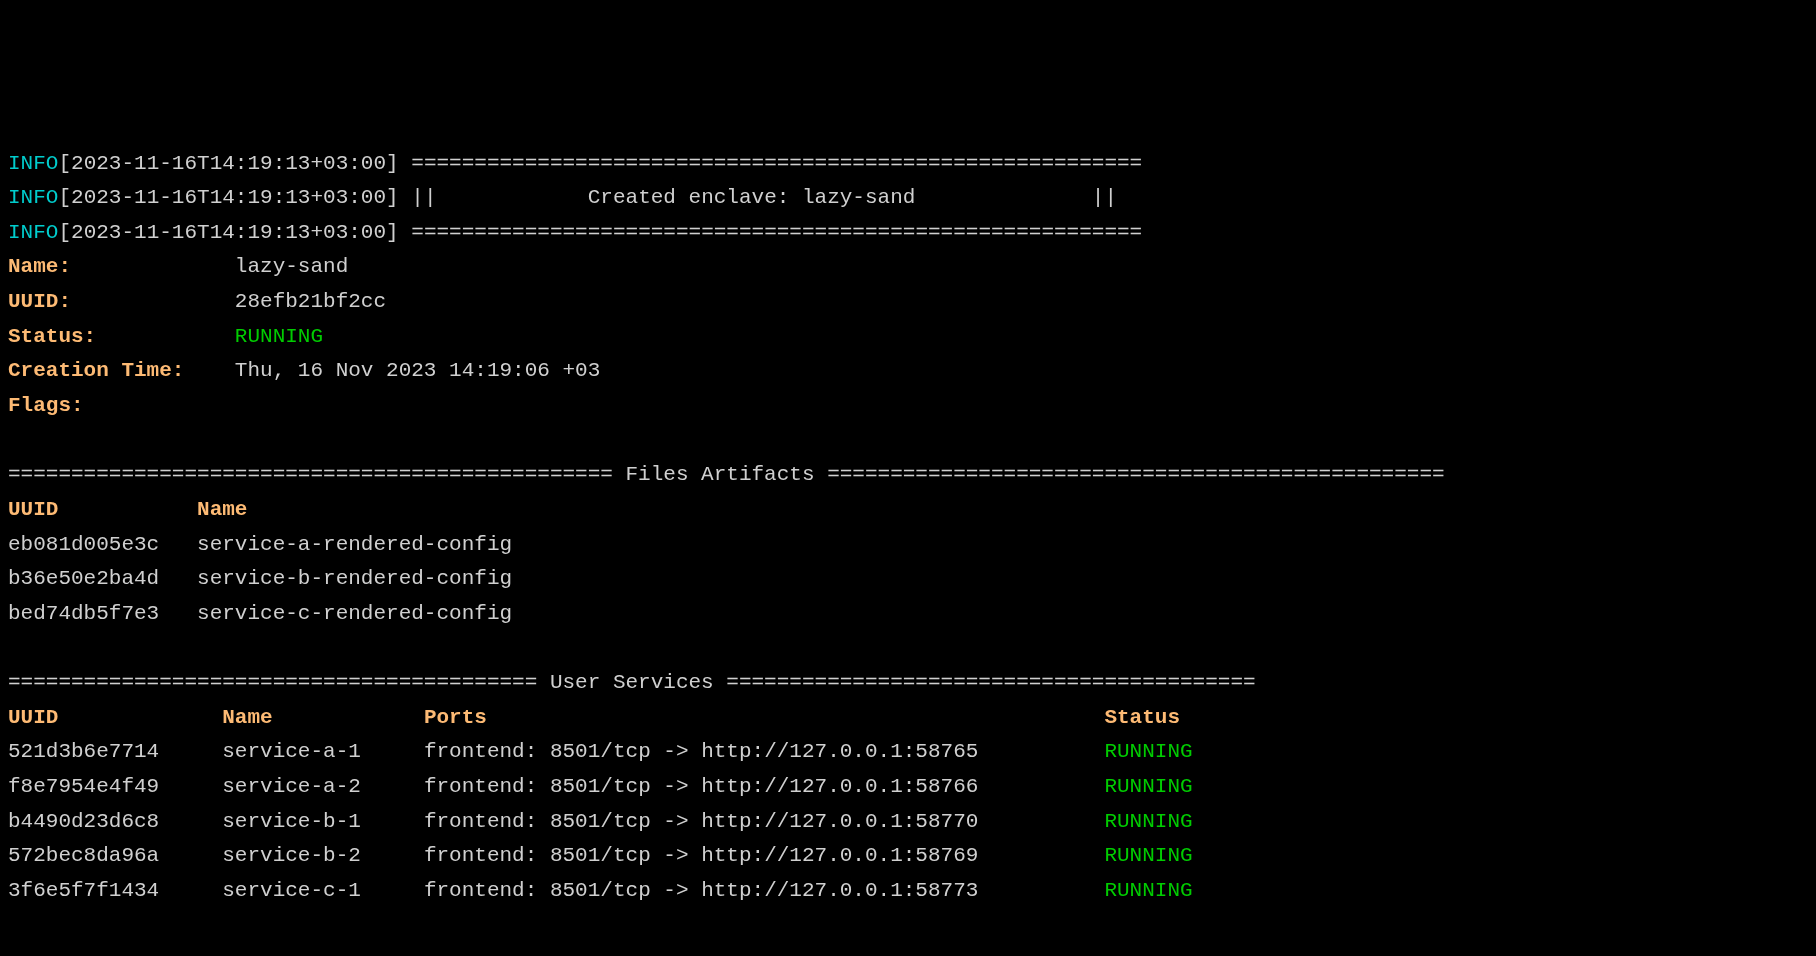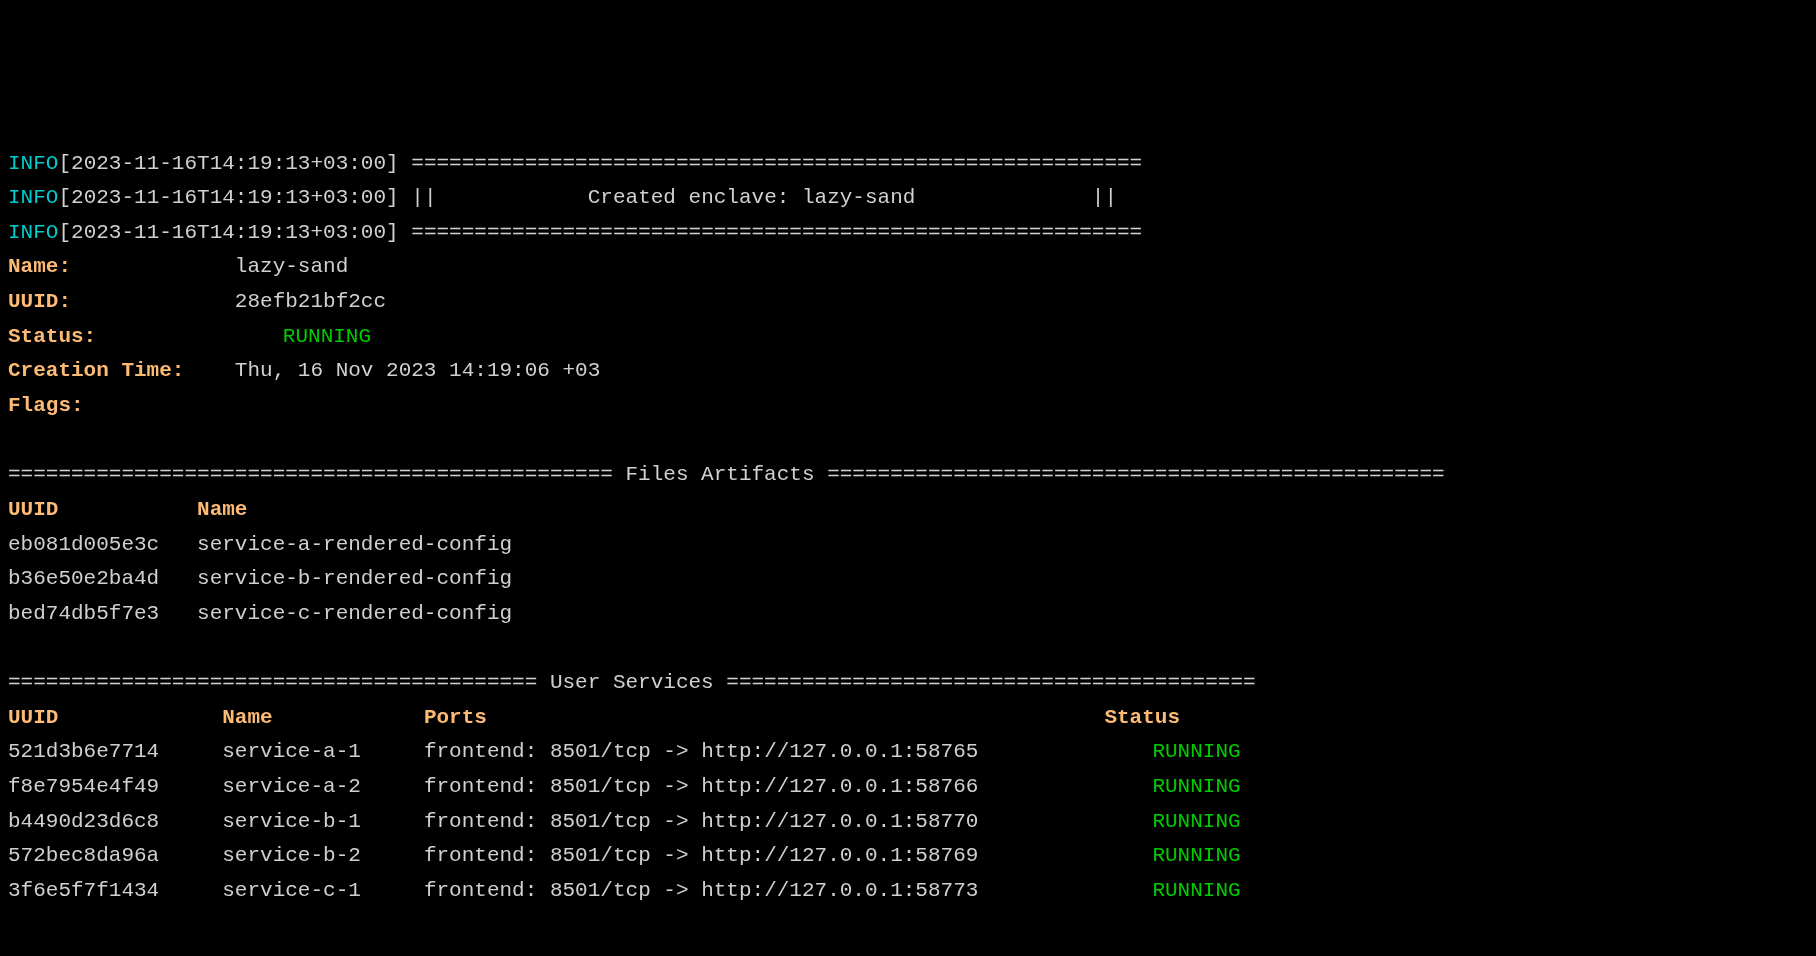--- a/index.html
+++ b/index.html
@@ -18,21 +18,20 @@
       overflow-x: auto;
     }
     .info-tag {
       color: #00cccc;
     }
     .timestamp {
       color: #d0d0d0;
     }
     .running {
       color: #00cc00;
-      margin-left: 48px;
     }
     .bold-white {
       color: #fdba74;
       font-weight: bold;
     }
     .normal {
       color: #d0d0d0;
     }
     .row {
       display: block;

